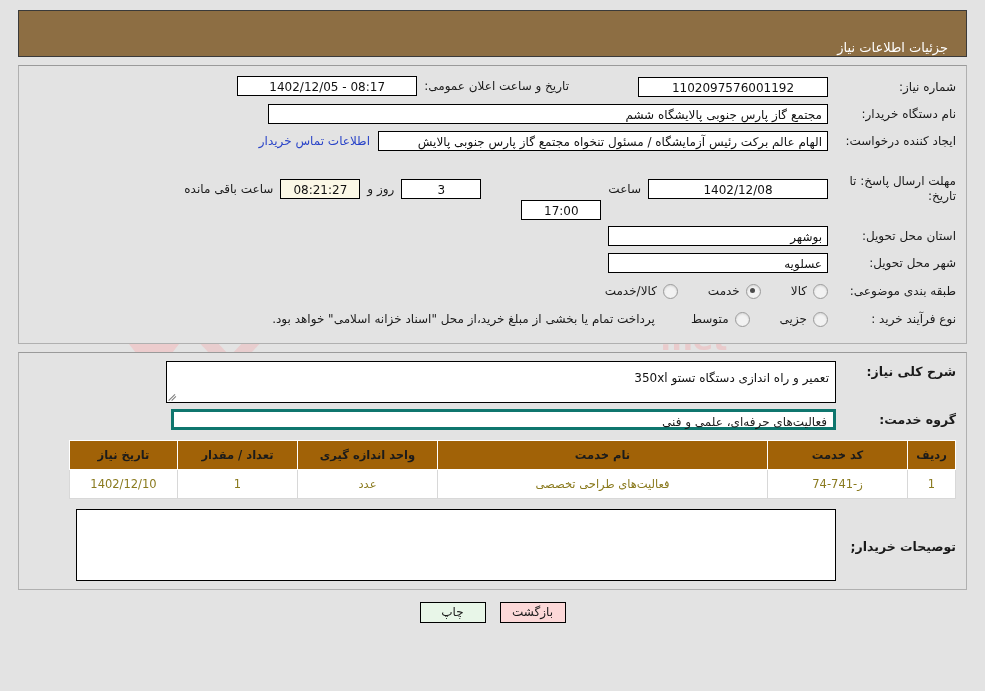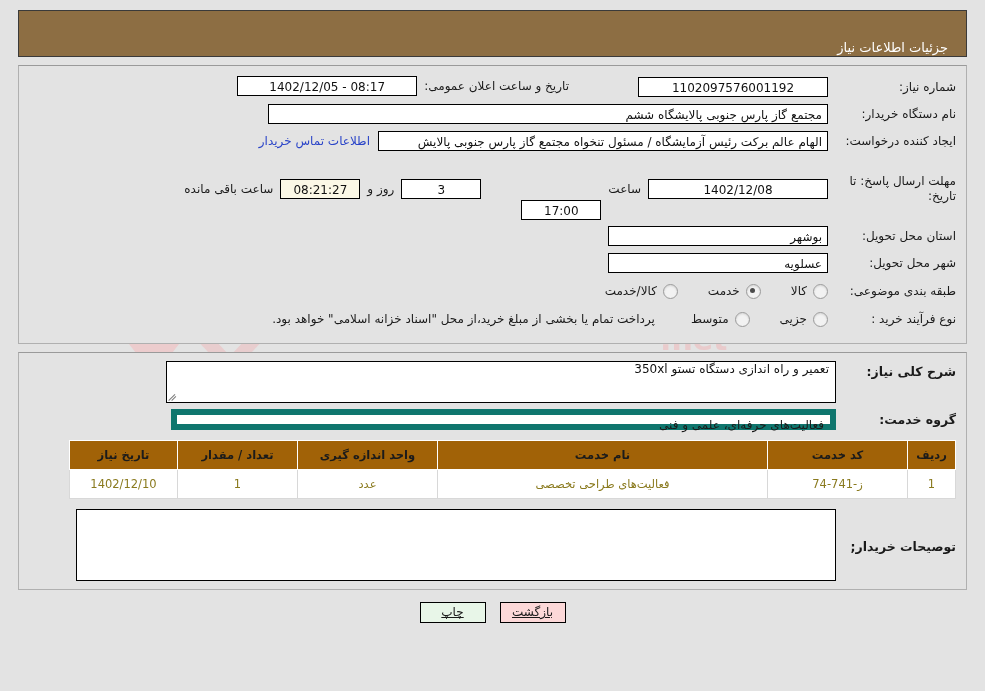--- a/index.html
+++ b/index.html
@@ -218,21 +218,21 @@
     padding-left:6px;
     box-sizing:border-box;
     padding-top:3px;
   }
   .textarea{
     background:#ffffff;
     border:1px solid #000000;
     width:670px;
     height:42px;
     box-sizing:border-box;
-    padding:0 6px;
+    padding:9px 6px;
     font-size:12px;
     text-align:right;
     position:relative;
     color:#111;
   }
   .textarea .grip{
     position:absolute;
     left:2px;bottom:1px;
     width:9px;height:9px;
     pointer-events:none;
@@ -251,21 +251,21 @@
     text-align:right;
     padding-right:2px;
   }
   .grp-row{display:flex;align-items:center;margin-bottom:10px;}
   .grp-lbl{
     width:120px;flex:0 0 120px;
     font-weight:bold;font-size:12.5px;
     text-align:right;padding-left:6px;box-sizing:border-box;
   }
   .grp-fld{
-    background:#ffffff;border:6px solid #0f766e;
+    background:#ffffff;border:3px solid #0f766e;
     width:665px;height:21px;line-height:21px;
     box-sizing:border-box;padding:0 6px;
     font-size:12px;text-align:right;
   }
 
   
   table.items{
     border-collapse:collapse;
     width:886px;
     margin:4px 0 8px 0;
@@ -316,21 +316,20 @@
   .btn{
     border:1px solid #000;
     height:21px;
     min-width:66px;
     line-height:19px;
     box-sizing:border-box;
     text-align:center;
     font-size:12px;
     cursor:pointer;
     padding:0 10px;
-    text-decoration:underline;
   }
   .btn.print{background:#e8f6e8;}
   .btn.back{background:#fcd8d8;}
 </style>
 </head>
 <body>
 
 <div id="watermark">
   <div class="wm-gray">AriaTender</div>
   <div class="wm-shield"></div>

